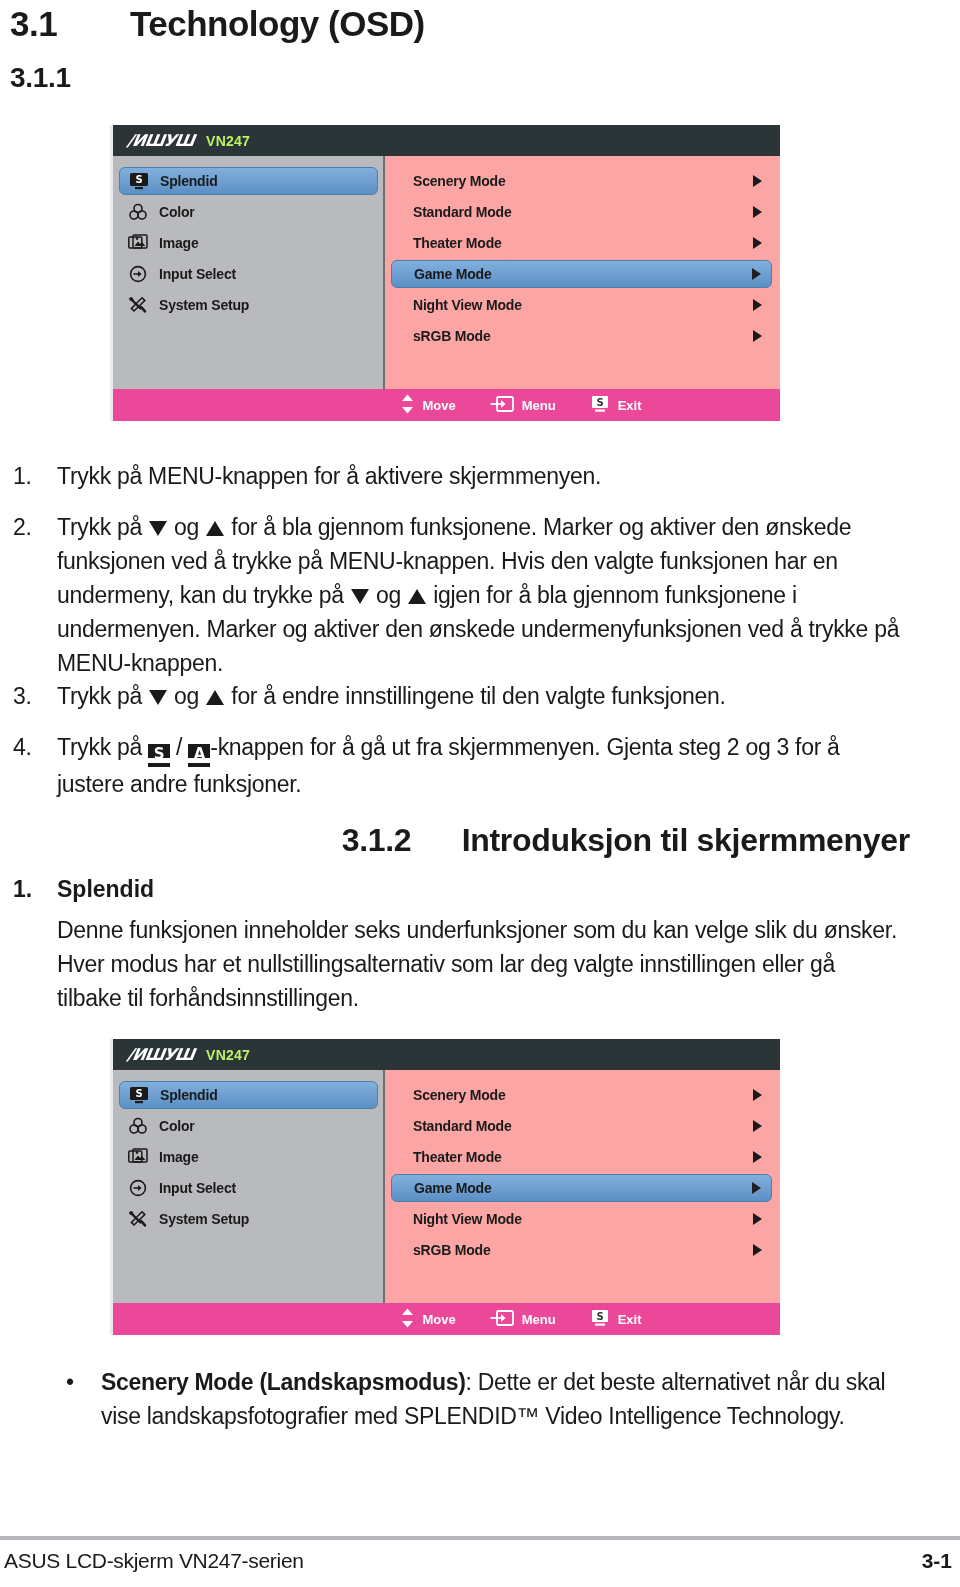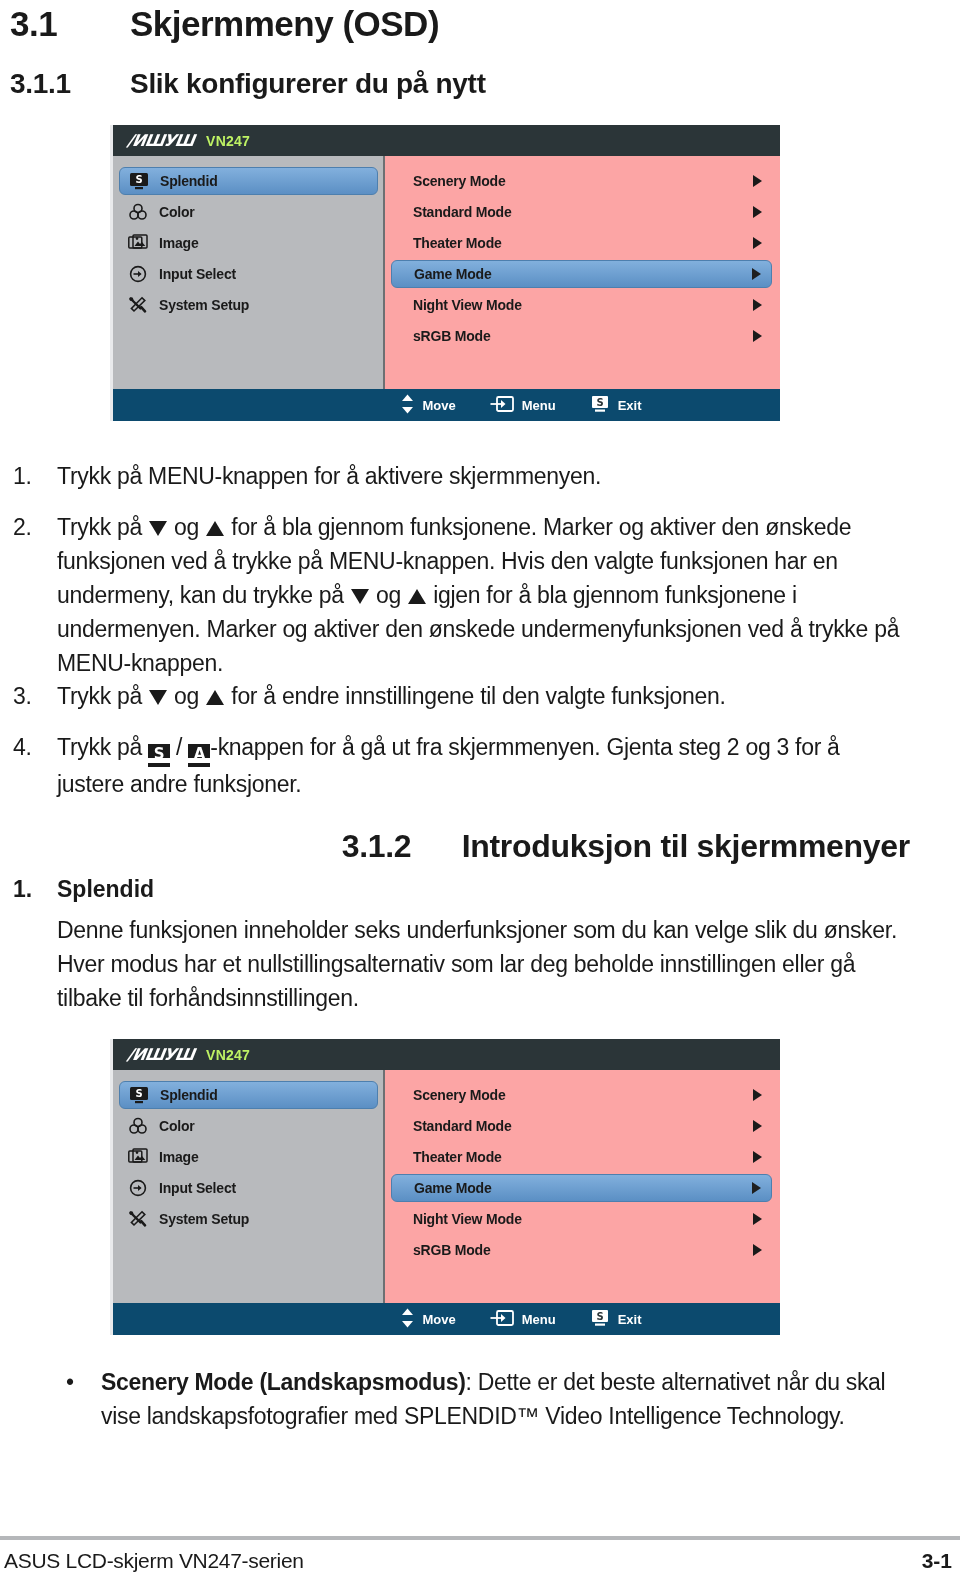--- a/index.html
+++ b/index.html
@@ -33,21 +33,21 @@
     position: absolute;
     left: 10px;
     top: 62px;
     width: 900px;
     display: flex;
     align-items: baseline;
     font-weight: bold;
     font-size: 28px;
     letter-spacing: -0.3px;
   }
-  .h2-num { width: 120px; flex: 0 0 120px; margin-top: 6px; }
+  .h2-num { width: 120px; flex: 0 0 120px; }
 
   .h1-row-b {
     position: absolute;
     left: 10px;
     top: 822px;
     width: 900px;
     display: flex;
     align-items: baseline;
     font-weight: bold;
     font-size: 32px;
@@ -160,21 +160,21 @@
   .arrow-r {
     width: 0; height: 0;
     border-left: 9px solid #1a1a1a;
     border-top: 6px solid transparent;
     border-bottom: 6px solid transparent;
   }
   .main-item.sel .arrow-r { border-left-color: #1f1f1f; }
 
   .osd-foot {
     height: 32px;
-    background: #0c4a6e;
+    background: #ec4899;
     display: flex;
     align-items: center;
     justify-content: center;
     gap: 34px;
     padding-left: 150px;
     box-sizing: border-box;
   }
   .foot-grp {
     display: flex;
     align-items: center;
@@ -269,26 +269,25 @@
     right: 8px; top: 1549px;
     font-size: 21px;
     font-weight: bold;
   }
 </style>
 </head>
 <body>
 
 <div class="h1-row">
   <span class="h1-num">3.1</span>
-  <span>Skjermmeny (OSD)</span>
+  <span>Technology (OSD)</span>
 </div>
 
 <div class="h2-row">
   <span class="h2-num">3.1.1</span>
-  <span>Slik konfigurerer du på nytt</span>
 </div>
 
 <div class="osd osd-a">
   <div class="osd-title">
     <span class="asus-logo">/</span>
       <span class="asus-logo">ИШУШ</span>
     <span class="model-name">VN247</span>
   </div>
   <div class="osd-body">
     <div class="osd-side">
@@ -434,21 +433,21 @@
 <div class="h1-row-b">
   <span class="h2-num">3.1.2</span>
   <span>Introduksjon til skjermmenyer</span>
 </div>
 
 <div class="sub-item" style="left:13px; top:872px;">
   <span class="n">1.</span>
   <span>Splendid</span>
 </div>
 
-<div class="para" style="left:57px; top:913px; width:840px;">Denne funksjonen inneholder seks underfunksjoner som du kan velge slik du ønsker. Hver modus har et nullstillingsalternativ som lar deg beholde innstillingen eller gå tilbake til forhåndsinnstillingen.</div>
+<div class="para" style="left:57px; top:913px; width:840px;">Denne funksjonen inneholder seks underfunksjoner som du kan velge slik du ønsker. Hver modus har et nullstillingsalternativ som lar deg valgte innstillingen eller gå tilbake til forhåndsinnstillingen.</div>
 
 <div class="osd osd-b">
   <div class="osd-title">
     <span class="asus-logo">/</span>
       <span class="asus-logo">ИШУШ</span>
     <span class="model-name">VN247</span>
   </div>
   <div class="osd-body">
     <div class="osd-side">
 

